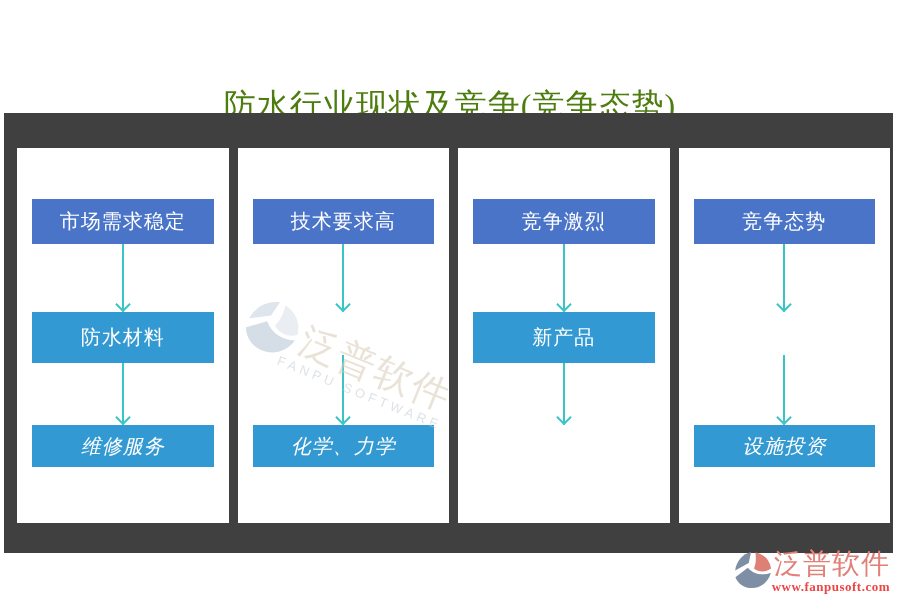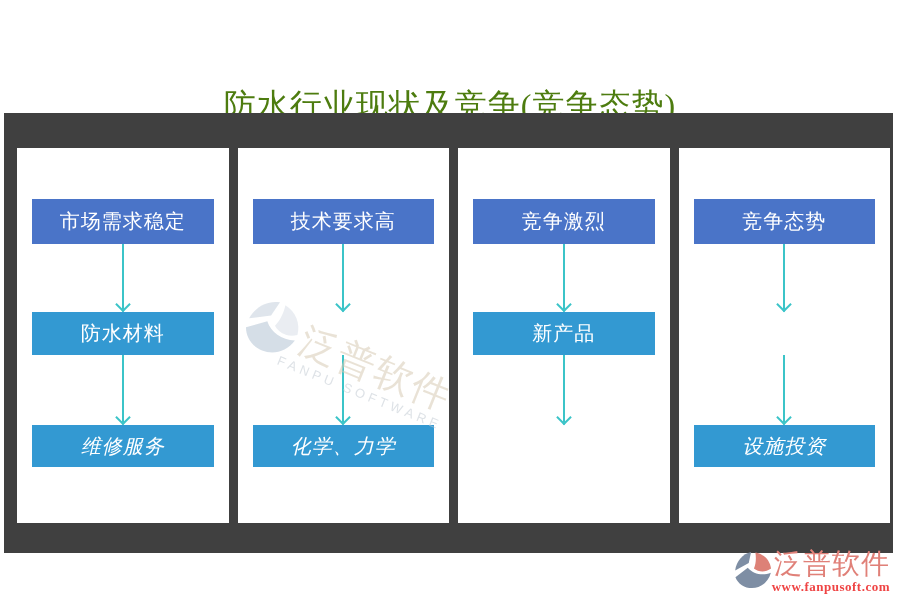--- a/index.html
+++ b/index.html
@@ -38,21 +38,21 @@
   
   .box{
     position:absolute;left:15px;right:15px;height:45px;
     display:flex;align-items:center;justify-content:center;
     color:#ffffff;font-size:20px;letter-spacing:1px;
     z-index:2;
   }
   .level1{background:#4A74C8;}
   .level2{background:#3399D2;}
   .pos1{top:51px;}
-  .pos2{top:164px;height:43px;}
+  .pos2{top:164px;height:51px;}
   .pos3{top:277px;height:42px;font-style:italic;}
 
   
   .arrow{position:absolute;left:50%;width:16px;transform:translateX(-50%);z-index:1;}
   .arrow1{top:96px;height:68px;}
   .arrow2{top:207px;height:70px;}
   .arrow::before{
     content:"";position:absolute;left:50%;top:0;bottom:3px;width:2px;
     margin-left:-1px;background:#3BC4C8;
   }

